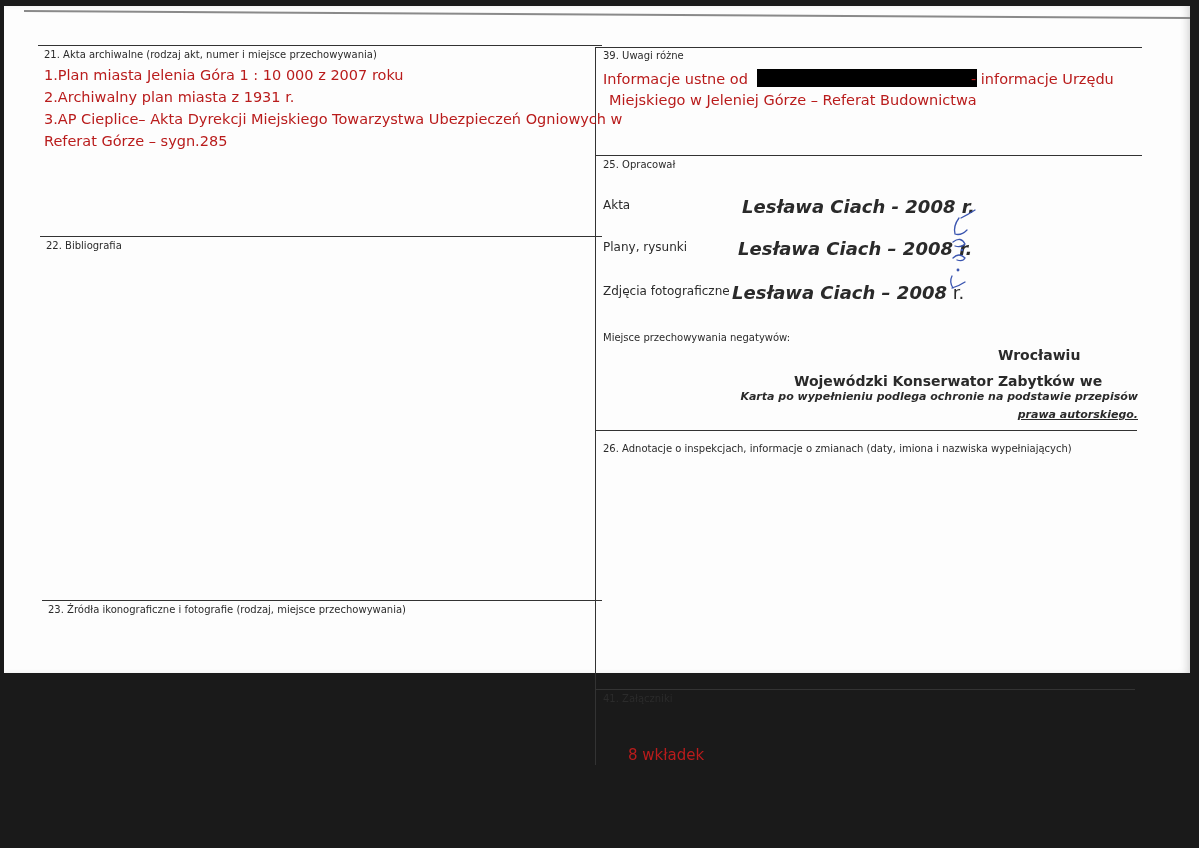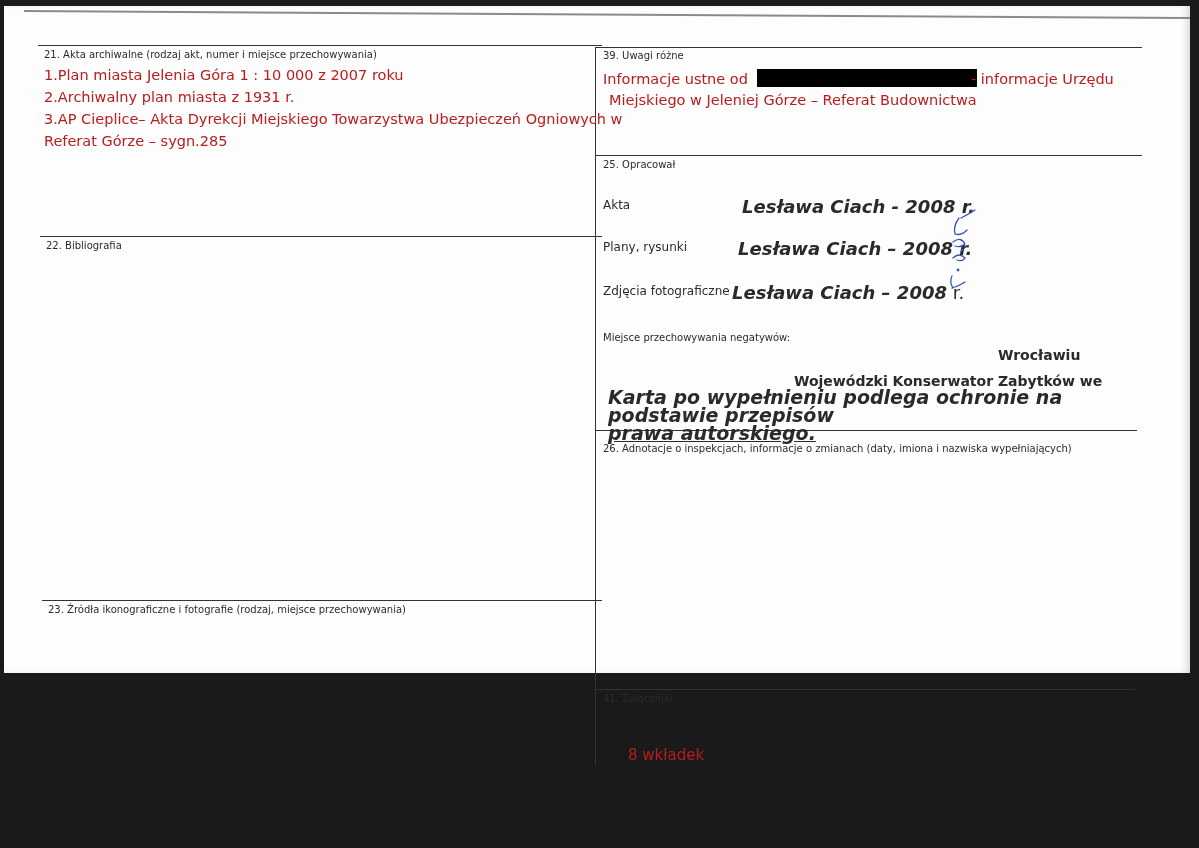--- a/index.html
+++ b/index.html
@@ -26,22 +26,22 @@
     .body-text { position: absolute; font-size: 14.5px; color: #b91c1c; white-space: nowrap; line-height: 20px; text-align: right; }
     .sig-label { position: absolute; font-size: 12px; color: #2b2b2b; white-space: nowrap; }
     .sig-value {
       position: absolute; font-size: 18px; font-weight: bold; font-style: italic;
       color: #2a2a2a; white-space: nowrap;
     }
     .sig-value .r { font-weight: normal; font-style: normal; }
     .redaction { position: absolute; background: #000; }
     .bold-text { position: absolute; font-size: 14px; font-weight: bold; color: #2a2a2a; white-space: nowrap; }
     .notice {
-      position: absolute; font-size: 19px; font-weight: bold; font-style: italic;
-      color: #2a2a2a; text-align: left; line-height: 18px;
+      position: absolute; font-size: 11px; font-weight: bold; font-style: italic;
+      color: #2a2a2a; text-align: right; line-height: 18px;
     }
     .notice .u { text-decoration: underline; }
     .handwriting { position: absolute; }
   </style>
 </head>
 <body>
 
 <div class="page">
   <div class="top-rule"></div>
 

